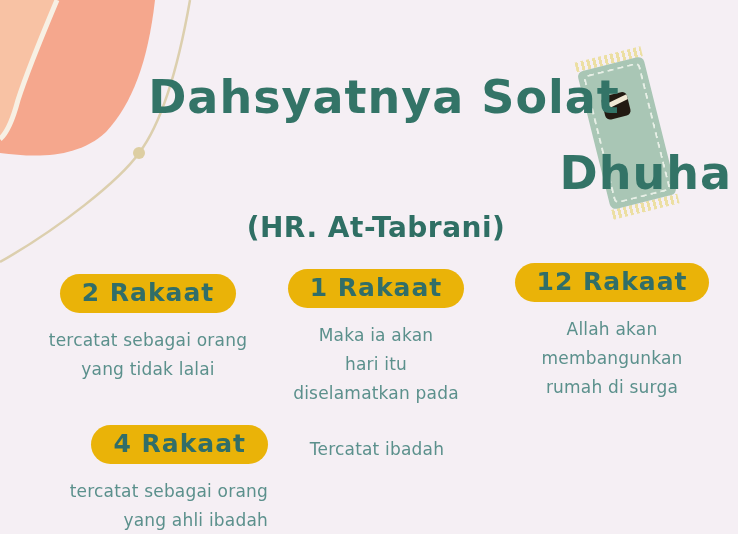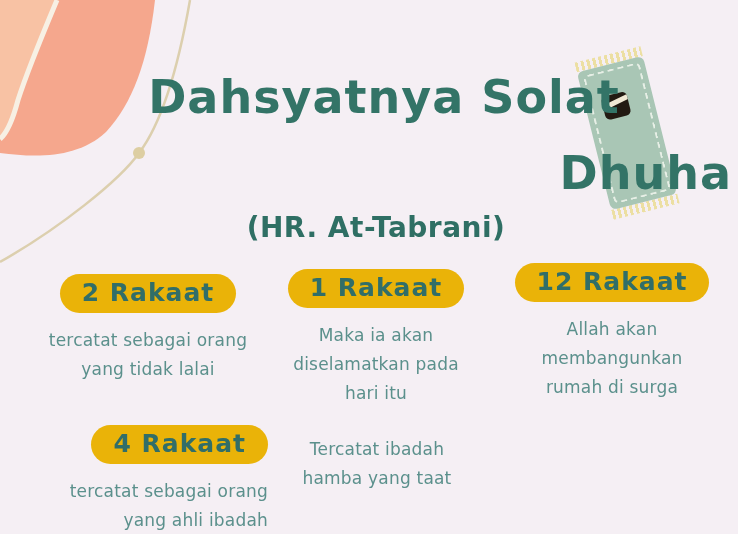--- a/index.html
+++ b/index.html
@@ -184,22 +184,22 @@
     <div class="desc">
       <div>tercatat sebagai orang</div>
       <div>yang tidak lalai</div>
     </div>
   </div>
 
   <div class="item" id="item-1">
     <div class="badge">1 Rakaat</div>
     <div class="desc">
       <div>Maka ia akan</div>
+      <div>hari itu</div>
       <div>diselamatkan pada</div>
-      <div>hari itu</div>
     </div>
   </div>
 
   <div class="item" id="item-2">
     <div class="badge">12 Rakaat</div>
     <div class="desc">
       <div>Allah akan</div>
       <div>membangunkan</div>
       <div>rumah di surga</div>
     </div>
@@ -209,17 +209,16 @@
     <div class="badge">4 Rakaat</div>
     <div class="desc">
       <div>tercatat sebagai orang</div>
       <div>yang ahli ibadah</div>
     </div>
   </div>
 
   <div class="item" id="item-4">
     <div class="desc">
       <div>Tercatat ibadah</div>
-      <div>hamba yang taat</div>
     </div>
   </div>
 
 </div>
 
 </body></html>

